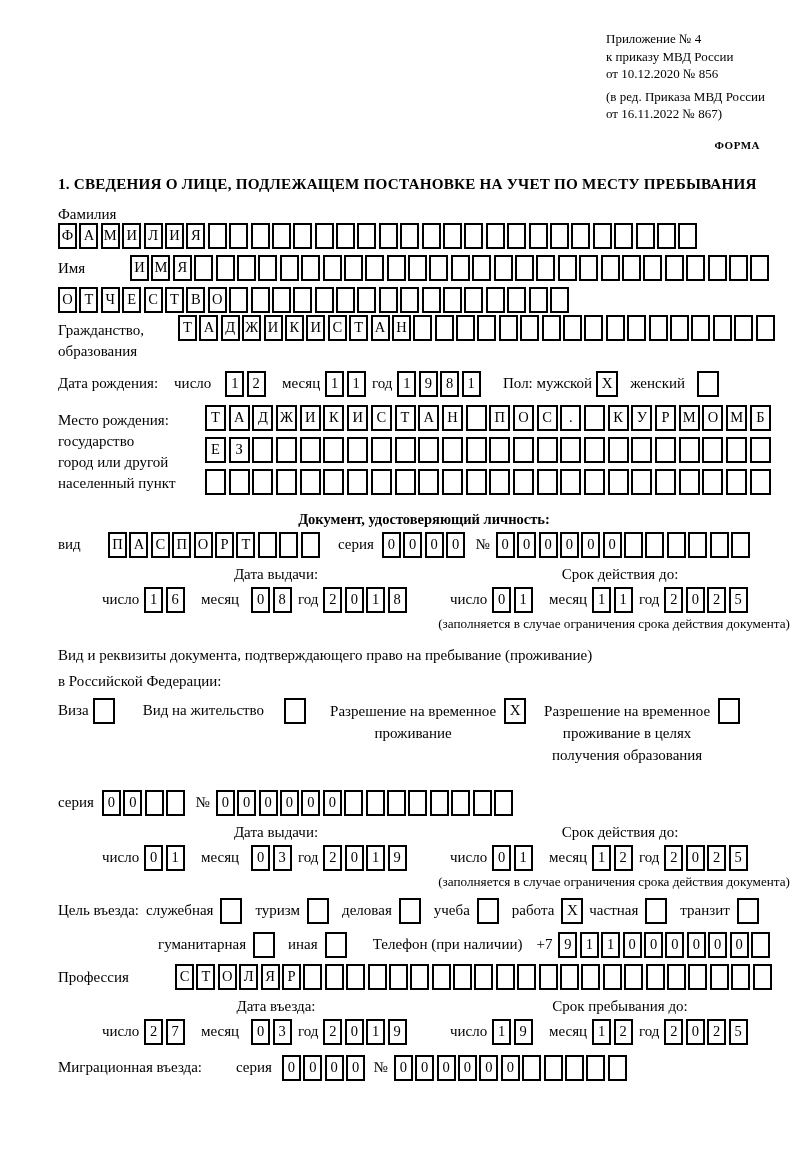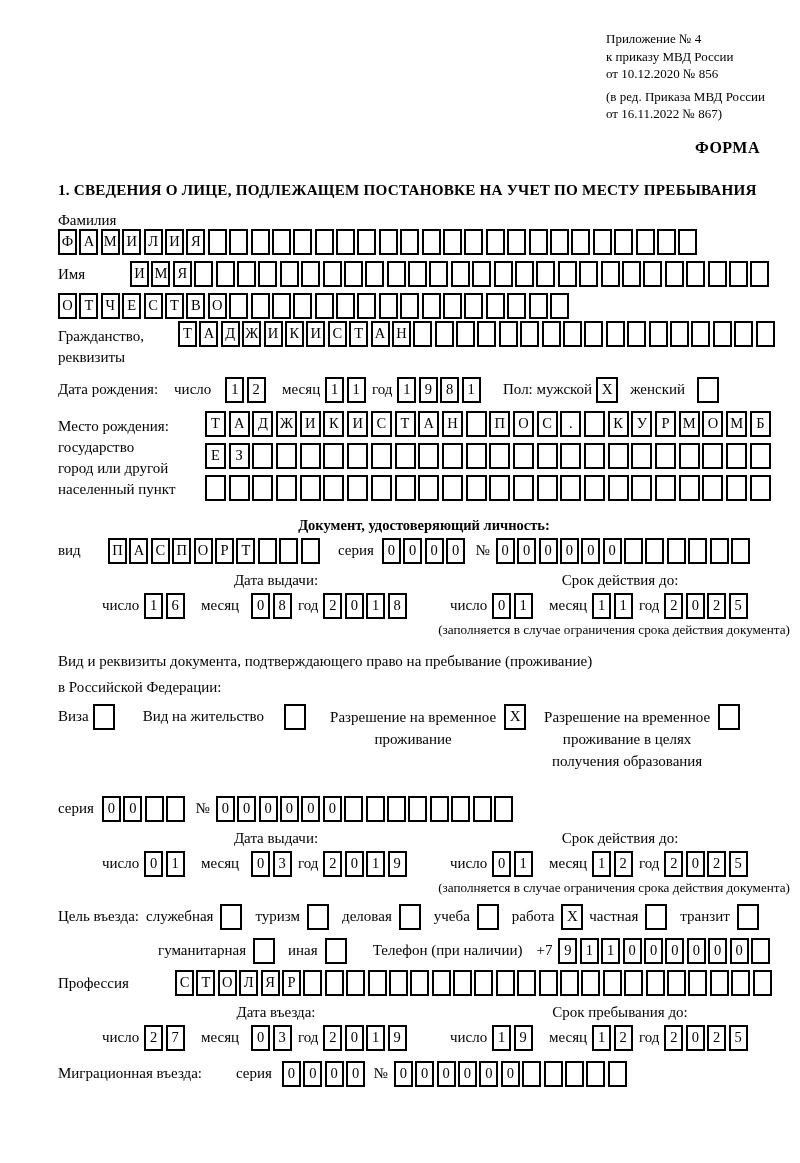--- a/index.html
+++ b/index.html
@@ -5,21 +5,21 @@
   html,body{margin:0;padding:0;background:#ffffff;}
   .page{
     width:800px;height:1163px;box-sizing:border-box;
     padding:30px 10px 0 58px;
     font-family:"Liberation Serif","DejaVu Serif",serif;
     color:#000;font-size:15px;position:relative;overflow:hidden;background:#fff;
   }
   
   .hdr{width:180px;margin-left:auto;margin-right:4px;font-size:13px;line-height:17.5px;}
   .hdr .mt{margin-top:5px;}
-  .forma{text-align:right;padding-right:30px;font-weight:bold;margin-top:16px;font-size:16px;letter-spacing:.5px;}
+  .forma{text-align:right;padding-right:30px;font-weight:bold;margin-top:16px;font-size:11px;letter-spacing:.5px;}
   
   .title{text-align:center;font-weight:bold;font-size:16px;margin-top:18px;line-height:23px;}
   .blank{display:inline-block;width:56px;border-bottom:2px solid #333;margin-left:10px;height:14px;}
   .sec{font-weight:bold;font-size:15.2px;margin-top:24px;letter-spacing:.2px;white-space:nowrap;}
   
   .frow{display:flex;align-items:flex-start;margin-top:6px;}
   .lbl{flex:0 0 auto;padding-top:5px;}
   .sub{line-height:21px;}
   .w72{width:72px;}.w207{width:207px;}.w120{width:120px;}.w147{width:147px;}
   .w50{width:50px;}.w117{width:117px;}
@@ -174,21 +174,21 @@
         <span class="cell"></span>
         <span class="cell"></span>
         <span class="cell"></span>
         <span class="cell"></span>
       </span>
   </div>
 
   <div class="frow" style="margin-top:2px;">
     <span class="lbl w120 sub">
       <span>Гражданство,</span><br>
-      <span>реквизиты</span>
+      <span>образования</span>
     </span>
     <span class="boxes">
         <span class="cell">Т</span>
         <span class="cell">А</span>
         <span class="cell">Д</span>
         <span class="cell">Ж</span>
         <span class="cell">И</span>
         <span class="cell">К</span>
         <span class="cell">И</span>
         <span class="cell">С</span>

